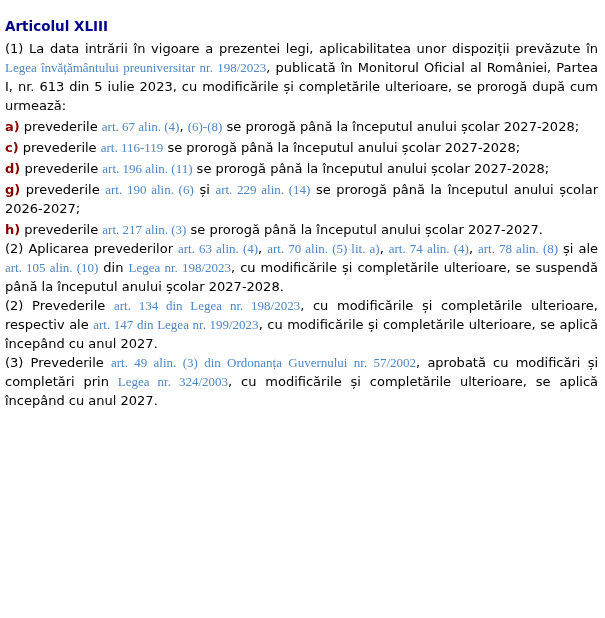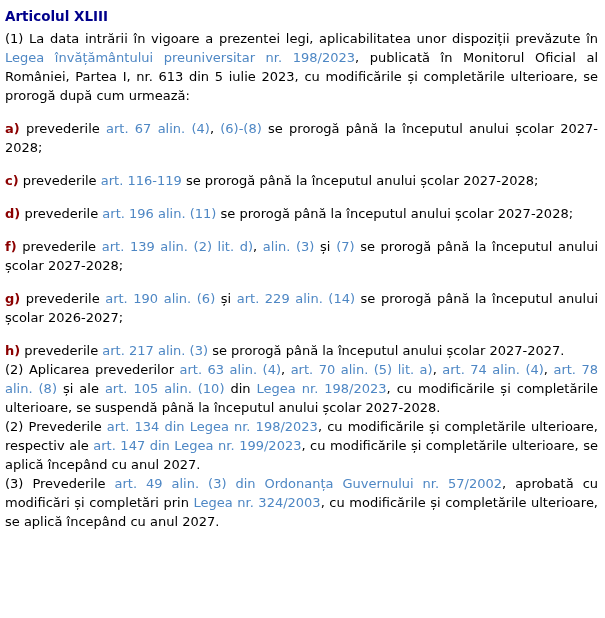--- a/index.html
+++ b/index.html
@@ -12,67 +12,67 @@
   }
   html,body{margin:0;padding:0;}
   body{
     width:605px;
     background:var(--bg);
     color:var(--text);
     font-family:"DejaVu Sans","Liberation Sans",sans-serif;
     font-size:13px;
   }
   .article{
-    padding:6px 7px 8px 5px;
+    padding:16px 7px 8px 5px;
     box-sizing:border-box;
     width:605px;
   }
   .article-title{
     font-size:13.5px;
     font-weight:bold;
     color:var(--heading);
     margin:2px 0 4px 0;
     line-height:17px;
   }
   p.para{
     margin:0;
     text-align:justify;
     line-height:19px;
   }
   p.para.letter{
-    margin-top:14px;
+    margin-top:2px;
   }
   .marker{
     color:var(--marker);
     font-weight:bold;
   }
   a.ref-link{
     color:var(--link);
     text-decoration:none;
     cursor:pointer;
+    font-family:Liberation Serif, serif;
   }
   .highlight-box{
     border:4px solid var(--hl);
     margin:5px 0 0 -5px;
     padding:3px 4px 5px 5px;
   }
   .highlight-box p.para.letter{
     margin-top:0;
   }
 </style>
 </head>
 <body>
 
 <div class="article">
   <div class="article-title">Articolul XLIII</div>
   <div>
       <p class="para"><span>(1) La data intrării în vigoare a prezentei legi, aplicabilitatea unor dispoziții prevăzute în </span><a class="ref-link" href="#">Legea învățământului preuniversitar nr. 198/2023</a><span>, publicată în Monitorul Oficial al României, Partea I, nr. 613 din 5 iulie 2023, cu modificările și completările ulterioare, se prorogă după cum urmează:</span></p>
       <p class="para letter"><span class="marker">a)</span><span> prevederile </span><a class="ref-link" href="#">art. 67 alin. (4)</a><span>, </span><a class="ref-link" href="#">(6)-(8)</a><span> se prorogă până la începutul anului școlar 2027-2028;</span></p>
       <p class="para letter"><span class="marker">c)</span><span> prevederile </span><a class="ref-link" href="#">art. 116-119</a><span> se prorogă până la începutul anului școlar 2027-2028;</span></p>
       <p class="para letter"><span class="marker">d)</span><span> prevederile </span><a class="ref-link" href="#">art. 196 alin. (11)</a><span> se prorogă până la începutul anului școlar 2027-2028;</span></p>
-      <p class="para letter"><span class="marker">f)</span><span> prevederile </span><a class="ref-link" href="#">art. 139 alin. (2) lit. d)</a><span>, </span><a class="ref-link" href="#">alin. (3)</a><span> și </span><a class="ref-link" href="#">(7)</a><span> se prorogă până la începutul anului școlar 2027-2028;</span></p>
       <p class="para letter"><span class="marker">g)</span><span> prevederile </span><a class="ref-link" href="#">art. 190 alin. (6)</a><span> și </span><a class="ref-link" href="#">art. 229 alin. (14)</a><span> se prorogă până la începutul anului școlar 2026-2027;</span></p>
       <p class="para letter"><span class="marker">h)</span><span> prevederile </span><a class="ref-link" href="#">art. 217 alin. (3)</a><span> se prorogă până la începutul anului școlar 2027-2027.</span></p>
       <p class="para"><span>(2) Aplicarea prevederilor </span><a class="ref-link" href="#">art. 63 alin. (4)</a><span>, </span><a class="ref-link" href="#">art. 70 alin. (5) lit. a)</a><span>, </span><a class="ref-link" href="#">art. 74 alin. (4)</a><span>, </span><a class="ref-link" href="#">art. 78 alin. (8)</a><span> și ale </span><a class="ref-link" href="#">art. 105 alin. (10)</a><span> din </span><a class="ref-link" href="#">Legea nr. 198/2023</a><span>, cu modificările și completările ulterioare, se suspendă până la începutul anului școlar 2027-2028.</span></p>
       <p class="para"><span>(2) Prevederile </span><a class="ref-link" href="#">art. 134 din Legea nr. 198/2023</a><span>, cu modificările și completările ulterioare, respectiv ale </span><a class="ref-link" href="#">art. 147 din Legea nr. 199/2023</a><span>, cu modificările și completările ulterioare, se aplică începând cu anul 2027.</span></p>
       <p class="para"><span>(3) Prevederile </span><a class="ref-link" href="#">art. 49 alin. (3) din Ordonanța Guvernului nr. 57/2002</a><span>, aprobată cu modificări și completări prin </span><a class="ref-link" href="#">Legea nr. 324/2003</a><span>, cu modificările și completările ulterioare, se aplică începând cu anul 2027.</span></p>
     </div>
 </div>
 
 </body></html>

